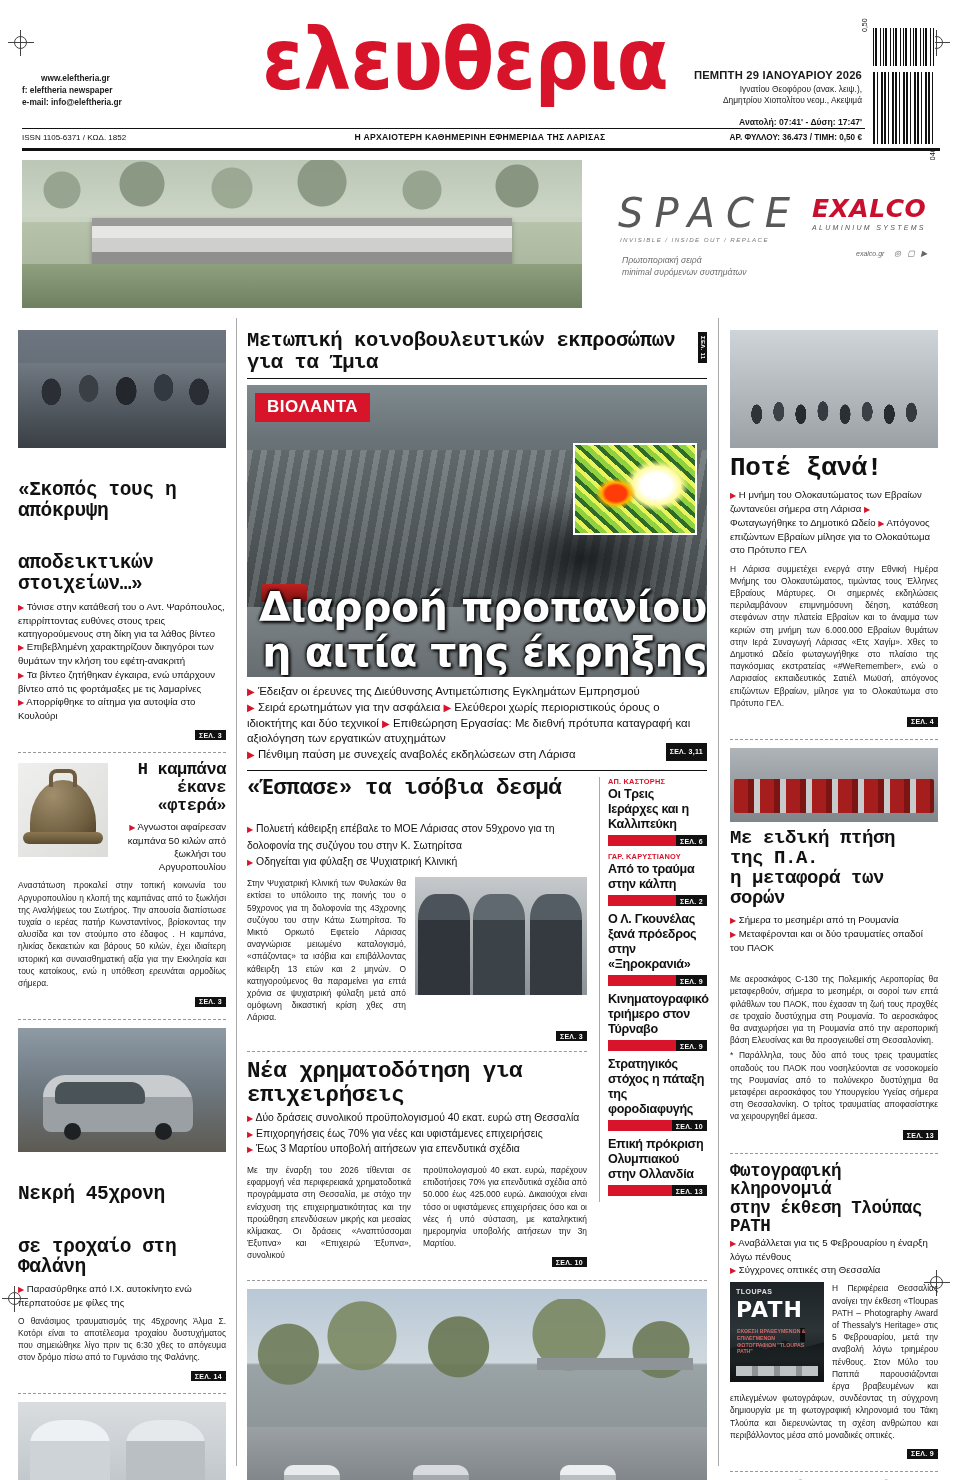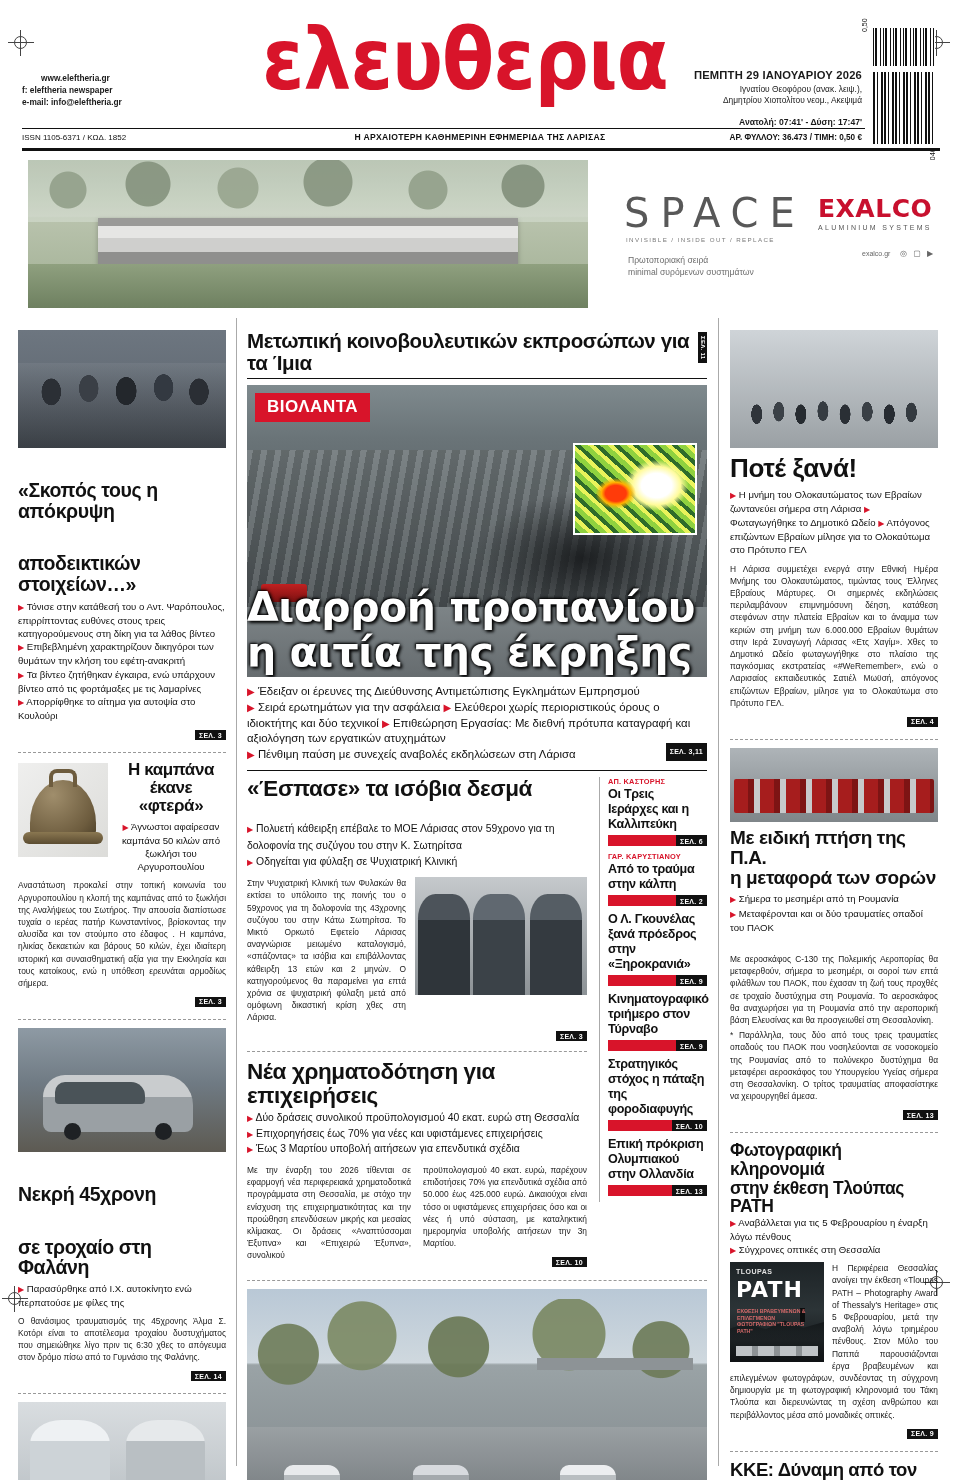--- a/index.html
+++ b/index.html
@@ -62,22 +62,22 @@
   .barcode-main .bcl2 { position:absolute; right:-2px; bottom:-4px; font-size:7.5px;
     transform:rotate(-90deg); transform-origin:right bottom; white-space:nowrap; color:#111;}
   .rule-a { position:absolute; left:22px; right:95px; top:128px; height:1px; background:#111; }
   .rule-b { position:absolute; left:22px; right:20px; top:148px; height:2.5px; background:#111; }
   .issn { position:absolute; left:22px; top:133px; font-size:8px; color:#111; }
   .tagline { position:absolute; left:0; right:0; top:132px; text-align:center;
              font-size:8.6px; font-weight:bold; letter-spacing:.3px; color:#111; }
   .issueinfo { position:absolute; right:98px; top:133px; font-size:8.2px; font-weight:bold; color:#111; }
 
   
-  .adbanner { position:absolute; left:28px; top:160px; width:916px; height:148px;
-              overflow:hidden; background:#86efac; }
+  .adbanner { position:absolute; left:22px; top:160px; width:916px; height:148px;
+              overflow:hidden; background:#86efac;font-style:italic; }
   .ad-photo { position:absolute; left:0; top:0; width:560px; height:148px;
     background:
       linear-gradient(180deg,#cfd9cd 0%,#d9e0d4 38%,#b9c3ad 39%,#9fae92 100%);
   }
   .ad-photo .trees {
     position:absolute; left:0; top:0; width:560px; height:62px;
     background:
       radial-gradient(circle at 40px 30px,#8d9b84 0 18px,transparent 19px),
       radial-gradient(circle at 120px 24px,#7f8d77 0 22px,transparent 23px),
       radial-gradient(circle at 210px 28px,#93a089 0 20px,transparent 21px),
@@ -114,21 +114,21 @@
   .exalco .socials { position:absolute; left:82px; top:55px; font-size:8px; color:#666; letter-spacing:2px;}
   .col { position:absolute; top:0; }
   .col-left { left:18px; width:208px; }
   .col-mid  { left:247px; width:460px; }
   .col-right{ left:730px; width:208px; }
   .vline { position:absolute; top:318px; width:1px; background:#aaa; }
   .vline-1 { left:236px; height:1148px; }
   .vline-2 { left:718px; height:1148px; }
 
   
-  .hl { font-family:Liberation Sans, sans-serif; font-weight:bold; color:#111;
+  .hl { font-family:Liberation Mono, monospace; font-weight:bold; color:#111;
         line-height:1.06; letter-spacing:-.4px; }
   .hl-lg { font-size:19.5px;margin-top:32px; }
   .hl-md { font-size:17px; }
   .kicker { font-size:9.6px; line-height:13.2px; color:#111; }
   .body-txt { font-size:8.4px; line-height:12.2px; color:#1a1a1a; text-align:justify; }
   .arrow { color:#d8142a; font-size:8px; }
   .bullet-row { margin-bottom:0; }
   .sel {
     display:inline-block; background:#111; color:#fff; font-size:7px;
     font-weight:bold; padding:1.5px 4px; letter-spacing:.3px; vertical-align:middle;
@@ -220,21 +220,21 @@
     background:
       radial-gradient(ellipse 26px 20px at 34% 55%, #ff3b0a 0 40%, #ffb100 55%, rgba(255,255,0,0) 78%),
       radial-gradient(ellipse 40px 32px at 68% 46%, #ffffff 0 38%, #fffb9d 60%, rgba(255,255,255,0) 80%),
       repeating-linear-gradient(42deg, #2e6b2a 0 4px, #8fd13f 4px 9px, #e9f35a 9px 13px);
   }
   .violanta {
     position:absolute; left:8px; top:8px; background:#d8142a; color:#fff;
     font-weight:bold; font-size:17px; padding:4px 12px 5px; letter-spacing:.5px;
   }
   .hero-title {
-    position:absolute; left:0; right:0; top:200px; text-align:left;
+    position:absolute; left:0; right:0; top:200px; text-align:right;
     font-family:"DejaVu Sans", sans-serif;
     font-weight:bold; font-size:41px; line-height:1.08; color:#fff;
     text-shadow:0 0 4px rgba(0,0,0,.95), 2px 2px 3px rgba(0,0,0,.9), -1px -1px 2px rgba(0,0,0,.8);
     letter-spacing:-.5px;
   }
   .ph-prison { background:linear-gradient(180deg,#c5c9cc,#8c9296); }
   .ph-prison .f1,.ph-prison .f2,.ph-prison .f3 {
     position:absolute; bottom:0; width:30%; height:86%;
     background:linear-gradient(180deg,#4c535a 0 26%,#2f353a 26% 100%);
     border-radius:34% 34% 0 0 / 24% 24% 0 0;
@@ -426,21 +426,21 @@
       </div>
     </div>
 
     <div class="dashed"></div>
 
     <div class="clearfix">
       <div class="photo ph-bell flow-img" style="width:90px;height:94px;">
         <div class="bell"></div>
         <div class="rim"></div>
       </div>
-      <div style="text-align:center;">
+      <div style="text-align:right;">
         <div class="hl hl-md">Η καμπάνα</div>
         <div class="hl hl-md">έκανε «φτερά»</div>
         <div class="kicker" style="margin-top:4px;">
           <span class="arrow">▶</span>
           <span>Άγνωστοι αφαίρεσαν καμπάνα 50 κιλών από ξωκλήσι του Αργυροπουλίου</span>
         </div>
       </div>
       <div class="body-txt" style="margin-top:6px;">Αναστάτωση προκαλεί στην τοπική κοινωνία του Αργυροπουλίου η κλοπή της καμπάνας από το ξωκλήσι της Αναλήψεως του Σωτήρος. Την απουσία διαπίστωσε τυχαία ο ιερέας πατήρ Κωνσταντίνος, βρίσκοντας την αλυσίδα και τον στούμπο στο έδαφος . Η καμπάνα, ηλικίας δεκαετιών και βάρους 50 κιλών, έχει ιδιαίτερη ιστορική και συναισθηματική αξία για την Εκκλησία και τους κατοίκους, ενώ η υπόθεση ερευνάται αρμοδίως σήμερα.</div>
       <div class="selrow">
         <span class="sel">ΣΕΛ. 3</span>

